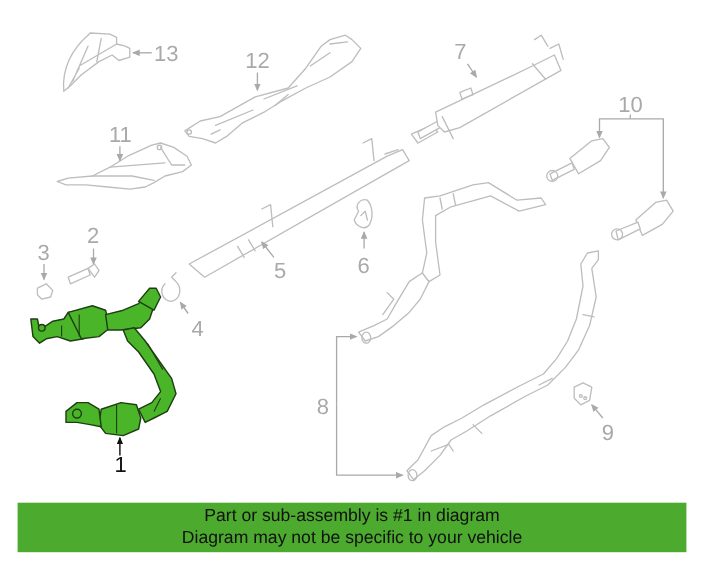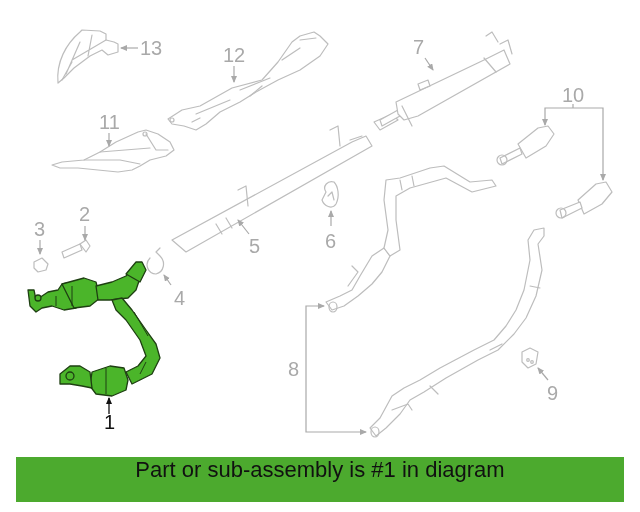--- a/index.html
+++ b/index.html
@@ -8,21 +8,21 @@
   .lbl { font-family: "Liberation Sans", sans-serif; font-size: 20px; fill: #a9a9a9; }
   .lbl-dark { font-family: "Liberation Sans", sans-serif; font-size: 20px; fill: #111111; }
   .gray { fill: none; stroke: #bdbdbd; stroke-width: 1.2; stroke-linejoin: round; stroke-linecap: round; }
   .grayfill { fill: #ffffff; stroke: #bdbdbd; stroke-width: 1.2; stroke-linejoin: round; }
   .lead { fill: none; stroke: #a9a9a9; stroke-width: 1.2; }
   .green { fill: #4bb52a; stroke: #1e3f12; stroke-width: 1.3; stroke-linejoin: round; }
   .green-line { fill: none; stroke: #1e3f12; stroke-width: 1; }
   .banner {
     position: absolute; left: 16px; top: 457px; width: 608px; height: 45px;
     background: #4caa2e; text-align: center; color: #111;
-    font-family: "Liberation Sans", sans-serif; font-size: 22px; line-height: 20px;
+    font-family: "Liberation Sans", sans-serif; font-size: 16px; line-height: 20px;
     padding-top: 3px; box-sizing: border-box;
   }
   .banner div { white-space: nowrap; }
 </style>
 </head>
 <body>
 
 <svg id="diagram" viewBox="0 0 640 512" xmlns="http://www.w3.org/2000/svg">
   <defs>
     <marker id="ah" markerWidth="8" markerHeight="8" refX="6" refY="3" orient="auto" markerUnits="userSpaceOnUse">
@@ -178,13 +178,14 @@
     <circle class="gray" cx="532" cy="362" r="1.3"></circle>
   </g>
   <g>
     <line class="lead" x1="548" y1="380" x2="538" y2="368" marker-end="url(#ah)"></line>
     <text class="lbl" x="547" y="400">9</text>
   </g>
 </svg>
 
 <div class="banner">
   <div>Part or sub-assembly is #1 in diagram</div>
+  <div>Diagram may not be specific to your vehicle</div>
 </div>
 
 </body></html>

